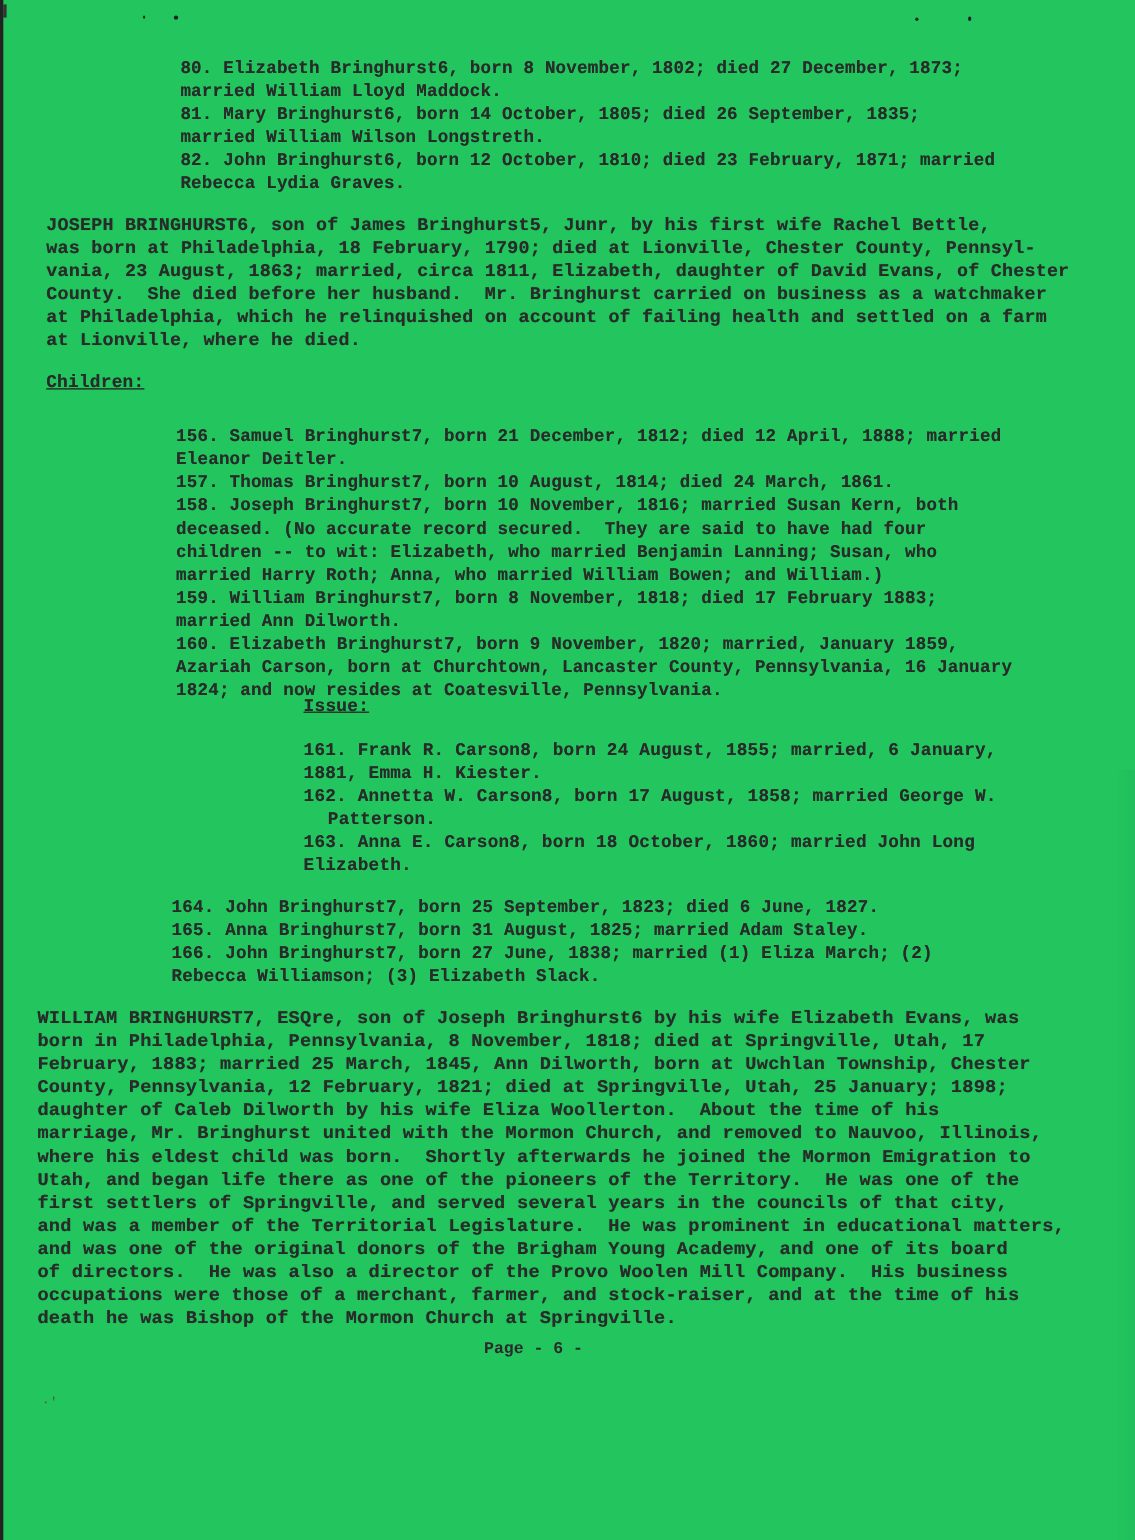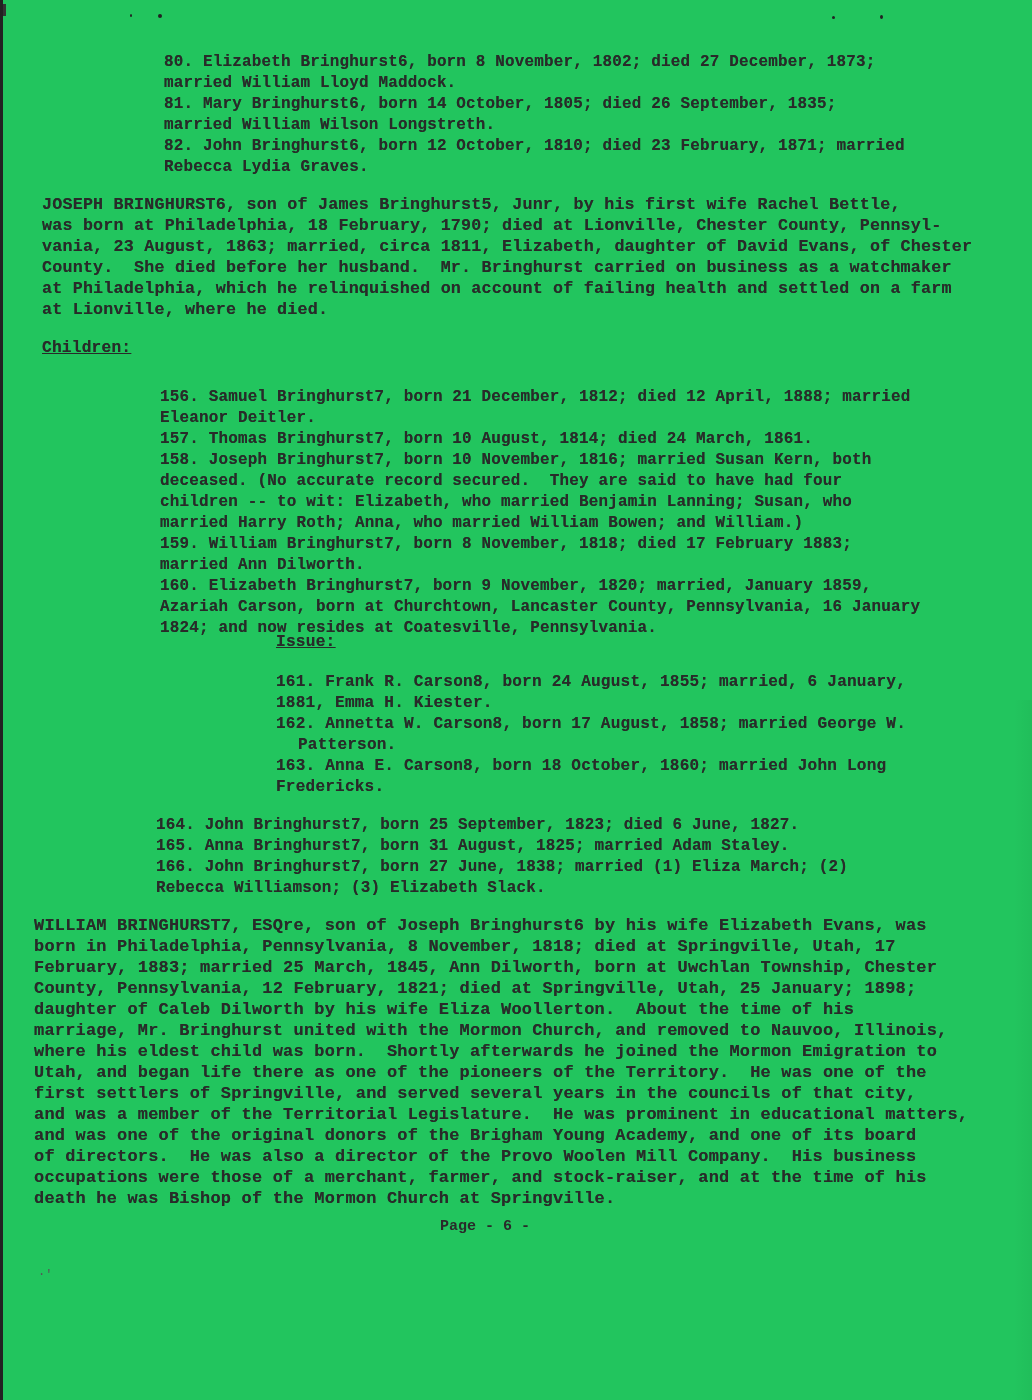--- a/index.html
+++ b/index.html
@@ -110,21 +110,21 @@
   <div class="line" style="left: 160px; top: 597px; transform: scaleX(0.983);">Azariah Carson, born at Churchtown, Lancaster County, Pennsylvania, 16 January</div>
   <div class="line" style="left: 160px; top: 618px; transform: scaleX(0.983);">1824; and now resides at Coatesville, Pennsylvania.</div>
 
   <div class="line" style="left:276px;top:632px;text-decoration:underline;">Issue:</div>
 
   <div class="line" style="left: 276px; top: 672px; transform: scaleX(0.993);">161. Frank R. Carson8, born 24 August, 1855; married, 6 January,</div>
   <div class="line" style="left: 276px; top: 693px; transform: scaleX(0.993);">1881, Emma H. Kiester.</div>
   <div class="line" style="left: 276px; top: 714px; transform: scaleX(0.993);">162. Annetta W. Carson8, born 17 August, 1858; married George W.</div>
   <div class="line" style="left: 276px; top: 735px; transform: scaleX(0.993); margin-left: 22px;">Patterson.</div>
   <div class="line" style="left: 276px; top: 756px; transform: scaleX(0.993);">163. Anna E. Carson8, born 18 October, 1860; married John Long</div>
-  <div class="line" style="left: 276px; top: 777px; transform: scaleX(0.993);">Fredericks.</div>
+  <div class="line" style="left: 276px; top: 777px; transform: scaleX(0.993);">Elizabeth.</div>
 
   <div class="line" style="left: 156px; top: 815px; transform: scaleX(0.983);">164. John Bringhurst7, born 25 September, 1823; died 6 June, 1827.</div>
   <div class="line" style="left: 156px; top: 836px; transform: scaleX(0.983);">165. Anna Bringhurst7, born 31 August, 1825; married Adam Staley.</div>
   <div class="line" style="left: 156px; top: 857px; transform: scaleX(0.983);">166. John Bringhurst7, born 27 June, 1838; married (1) Eliza March; (2)</div>
   <div class="line" style="left: 156px; top: 878px; transform: scaleX(0.983);">Rebecca Williamson; (3) Elizabeth Slack.</div>
 
   <div class="line" style="left: 34px; top: 916px; transform: scaleX(1.047);">WILLIAM BRINGHURST7, ESQre, son of Joseph Bringhurst6 by his wife Elizabeth Evans, was</div>
   <div class="line" style="left: 34px; top: 937px; transform: scaleX(1.047);">born in Philadelphia, Pennsylvania, 8 November, 1818; died at Springville, Utah, 17</div>
   <div class="line" style="left: 34px; top: 958px; transform: scaleX(1.047);">February, 1883; married 25 March, 1845, Ann Dilworth, born at Uwchlan Township, Chester</div>
   <div class="line" style="left: 34px; top: 979px; transform: scaleX(1.047);">County, Pennsylvania, 12 February, 1821; died at Springville, Utah, 25 January; 1898;</div>

